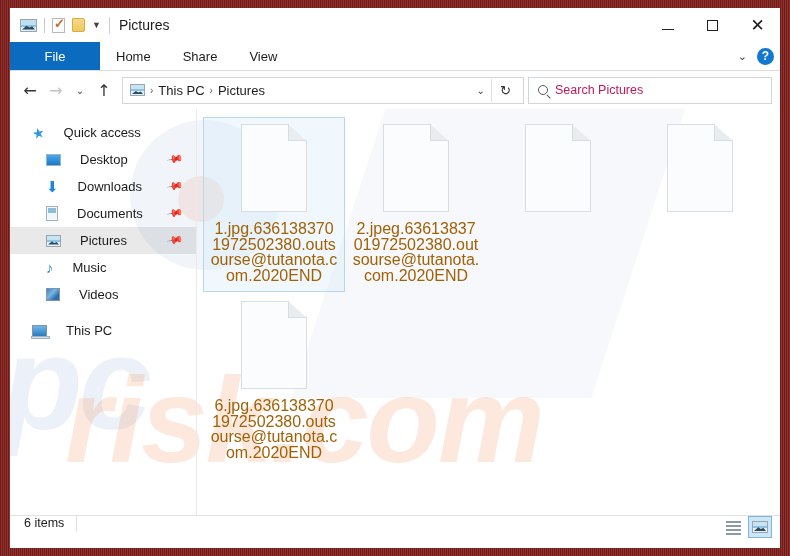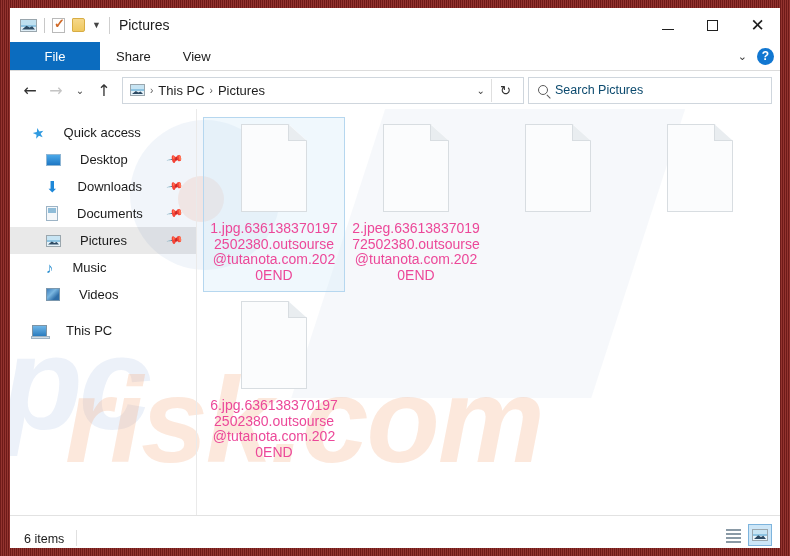--- a/index.html
+++ b/index.html
@@ -184,21 +184,21 @@
     margin-left: 2px;
   }
   .mag {
     width: 8px; height: 8px; border: 1.3px solid #5b5b5b; border-radius: 50%;
     position: relative; display: inline-block;
   }
   .mag::after {
     content: ""; position: absolute; right: -4px; bottom: -3px;
     width: 5px; height: 1.3px; background: #5b5b5b; transform: rotate(45deg);
   }
-  #search-ph { font-size: 12.5px; color: #0c4a6e; }
+  #search-ph { font-size: 12.5px; color: #be185d; }
 
   
   #body { position: relative; display: flex; height: 406px; }
 
   #sidebar {
     width: 187px;
     position: relative;
     padding-top: 10px;
     border-right: 1px solid #eaeaea;
     box-sizing: border-box;
@@ -308,33 +308,33 @@
     width: 19px; height: 17px;
     background: #e9edf0;
     border-left: 1px solid #d8dde1;
     border-bottom: 1px solid #d8dde1;
     box-sizing: border-box;
     clip-path: polygon(0 0, 100% 100%, 0 100%);
   }
   .fname {
     width: 128px;
     text-align: center;
-    font-size: 14px;
+    font-size: 16px;
     line-height: 15.5px;
-    color: #ec4899;
+    color: #a16207;
     word-break: break-all;
   }
 
   
   #status {
     position: relative;
     height: 30px;
     border-top: 1px solid #e2e2e2;
     background: #ffffff;
-    display: flex; align-items: flex-end;
+    display: flex; align-items: flex-start;
     padding-left: 14px;
   }
   #status-text { font-size: 12.5px; color: #1c1c1c; }
   #status-div { width: 1px; height: 16px; background: #e0e0e0; margin-left: 12px; }
   #viewbtns { position: absolute; right: 8px; display: flex; align-items: center; gap: 3px; }
   .vbtn {
     width: 24px; height: 22px;
     display: flex; align-items: center; justify-content: center;
     box-sizing: border-box;
   }
@@ -388,20 +388,21 @@
             <span class="wc-max"></span>
           </div>
         <div class="wc">
             <span class="wc-close">✕</span>
           </div>
       </div>
     </div>
 
     <div id="ribbon">
       <div class="rtab" id="tab-file">File</div>
+      <div class="rtab">Home</div>
       <div class="rtab">Share</div>
       <div class="rtab">View</div>
       <div id="ribbon-right">
         <span class="rib-chev">⌄</span>
         <span class="rib-help">?</span>
       </div>
     </div>
 
     <div id="addrbar">
       <div class="navbtn" id="nav-back">←</div>

